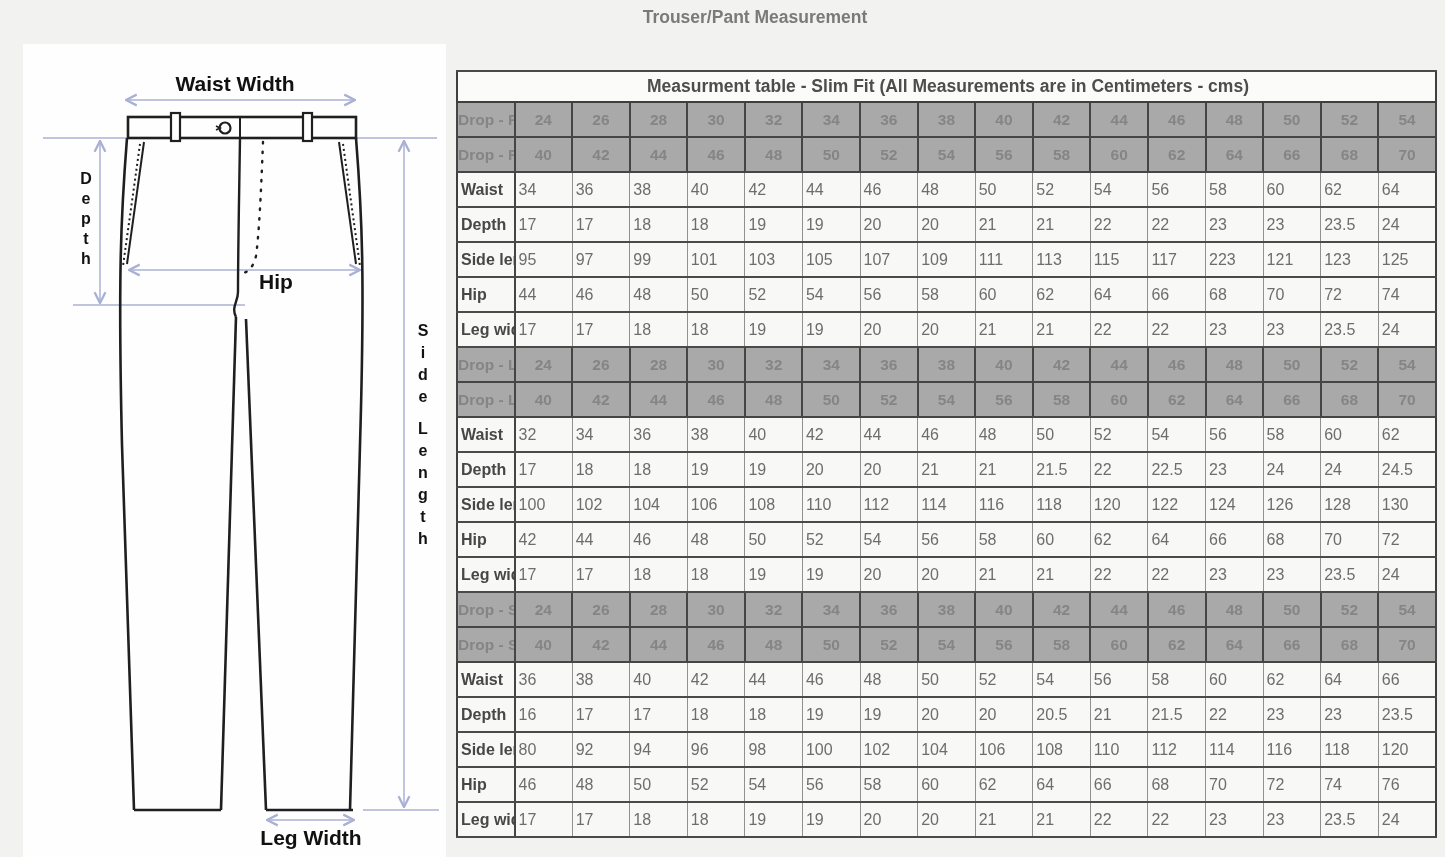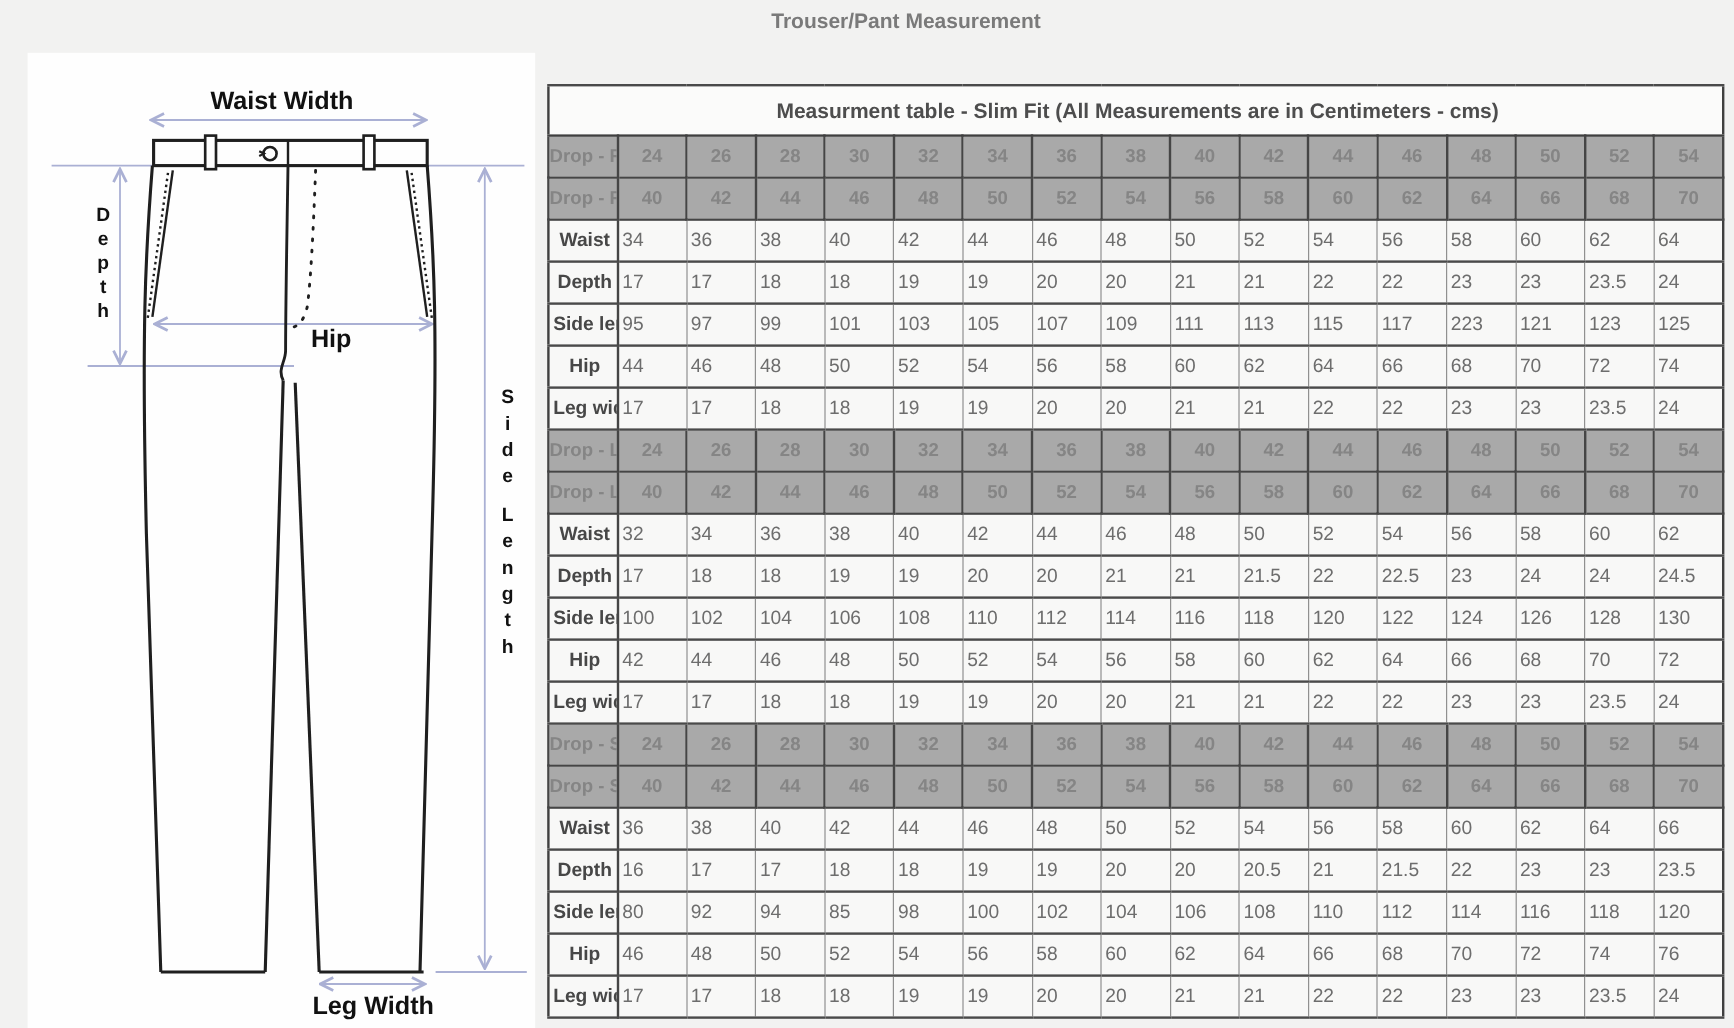--- a/index.html
+++ b/index.html
@@ -17,37 +17,37 @@
     background:#fefefe;
   }
   .panel svg { display:block; width:423px; height:813px; }
 
   table.mtable {
     position:absolute; left:456px; top:70px; width:981px;
     border-collapse:collapse; table-layout:fixed;
     background:#f8f8f7; border:2px solid #3f3f3f;
   }
   .mtable tr { height:35px; }
-  .mtable tr.trow { height:42px; }
+  .mtable tr.trow { height:31px; }
   .mtable td {
     padding:0 0 0 3px; font-size:16px; color:#6d6d6d;
     border:1px solid #909090;
     border-top:2px solid #4a4a4a; border-bottom:2px solid #4a4a4a;
     overflow:hidden; white-space:nowrap; vertical-align:middle;
   }
   .mtable td.ttl {
     background:#fbfbfa; color:#4d4d4d; font-weight:bold;
     text-align:center; font-size:17.5px; border-bottom:2px solid #3f3f3f;
   }
   .mtable td.hdr {
     background:#a9a9a9; color:#858585; font-weight:bold; text-align:center;
     border:2px solid #454545; font-size:15.5px; padding:0;
   }
   .mtable td.rowlabel {
-    font-weight:bold; color:#474747; border-right:2px solid #454545;text-align:center;
+    font-weight:bold; color:#474747; border-right:2px solid #454545;
   }
   .mtable td.val { text-align:left; }
 </style>
 </head>
 <body>
 
 <div class="page-title">Trouser/Pant Measurement</div>
 
 <div class="panel">
   <svg viewBox="0 0 423 813">
@@ -450,21 +450,21 @@
         <td class="val">22</td>
         <td class="val">23</td>
         <td class="val">23</td>
         <td class="val">23.5</td>
       </tr>
       <tr>
         <td class="rowlabel">Side length</td>
         <td class="val">80</td>
         <td class="val">92</td>
         <td class="val">94</td>
-        <td class="val">85</td>
+        <td class="val">96</td>
         <td class="val">98</td>
         <td class="val">100</td>
         <td class="val">102</td>
         <td class="val">104</td>
         <td class="val">106</td>
         <td class="val">108</td>
         <td class="val">110</td>
         <td class="val">112</td>
         <td class="val">114</td>
         <td class="val">116</td>

